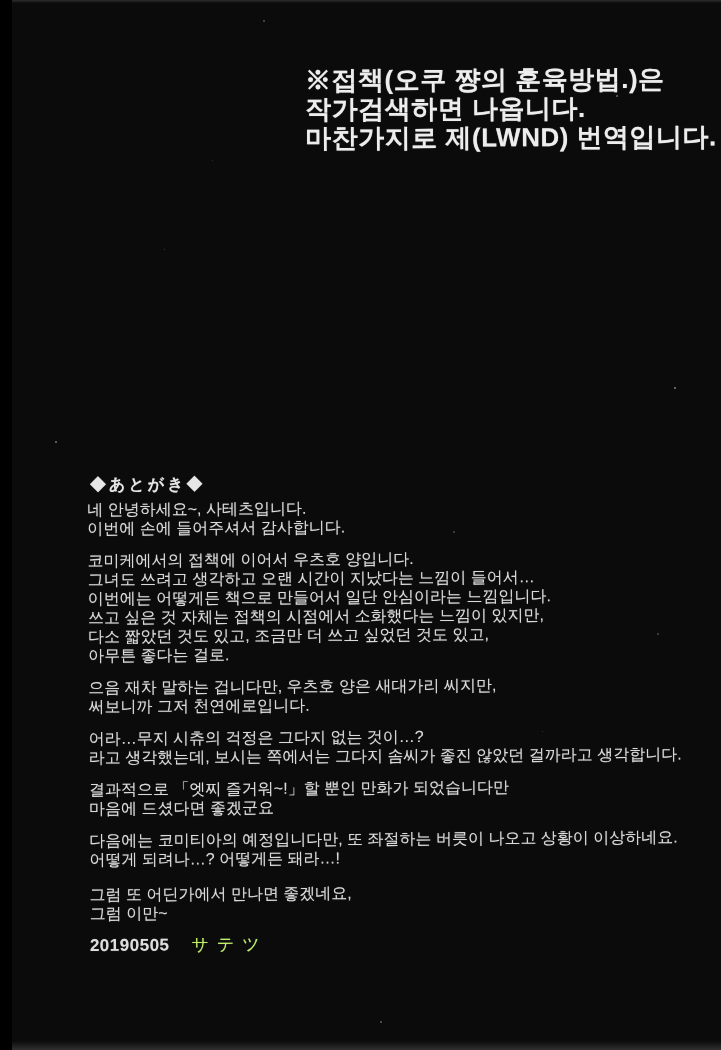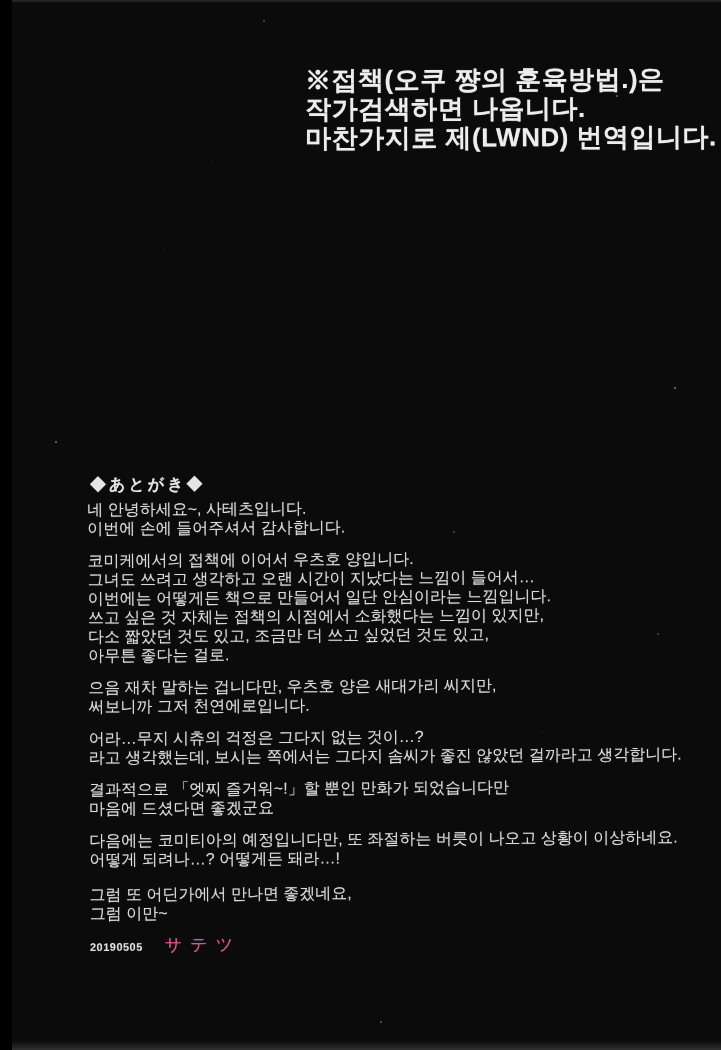--- a/index.html
+++ b/index.html
@@ -50,29 +50,29 @@
     letter-spacing: 3px;
     margin: 0 0 6px 3px;
     font-weight: bold;
   }
   .para { margin: 0 0 13px 0; }
   .para.gap-lg { margin-bottom: 16px; }
   .line { height: 19px; }
   .signature { margin-top: 0; }
   .sig-date {
     font-weight: bold;
-    font-size: 11px;
+    font-size: 17px;
     letter-spacing: 0.5px;
     color: #dedede;
   }
   .sig-name {
     font-size: 17px;
     letter-spacing: 8px;
     margin-left: 22px;
-    color: #ec4899;
+    color: #bef264;
   }
   
   .speck { position: absolute; border-radius: 50%; }
 </style>
 </head>
 <body>
 
 <div class="page">
 
   <div class="edge-top"></div>

